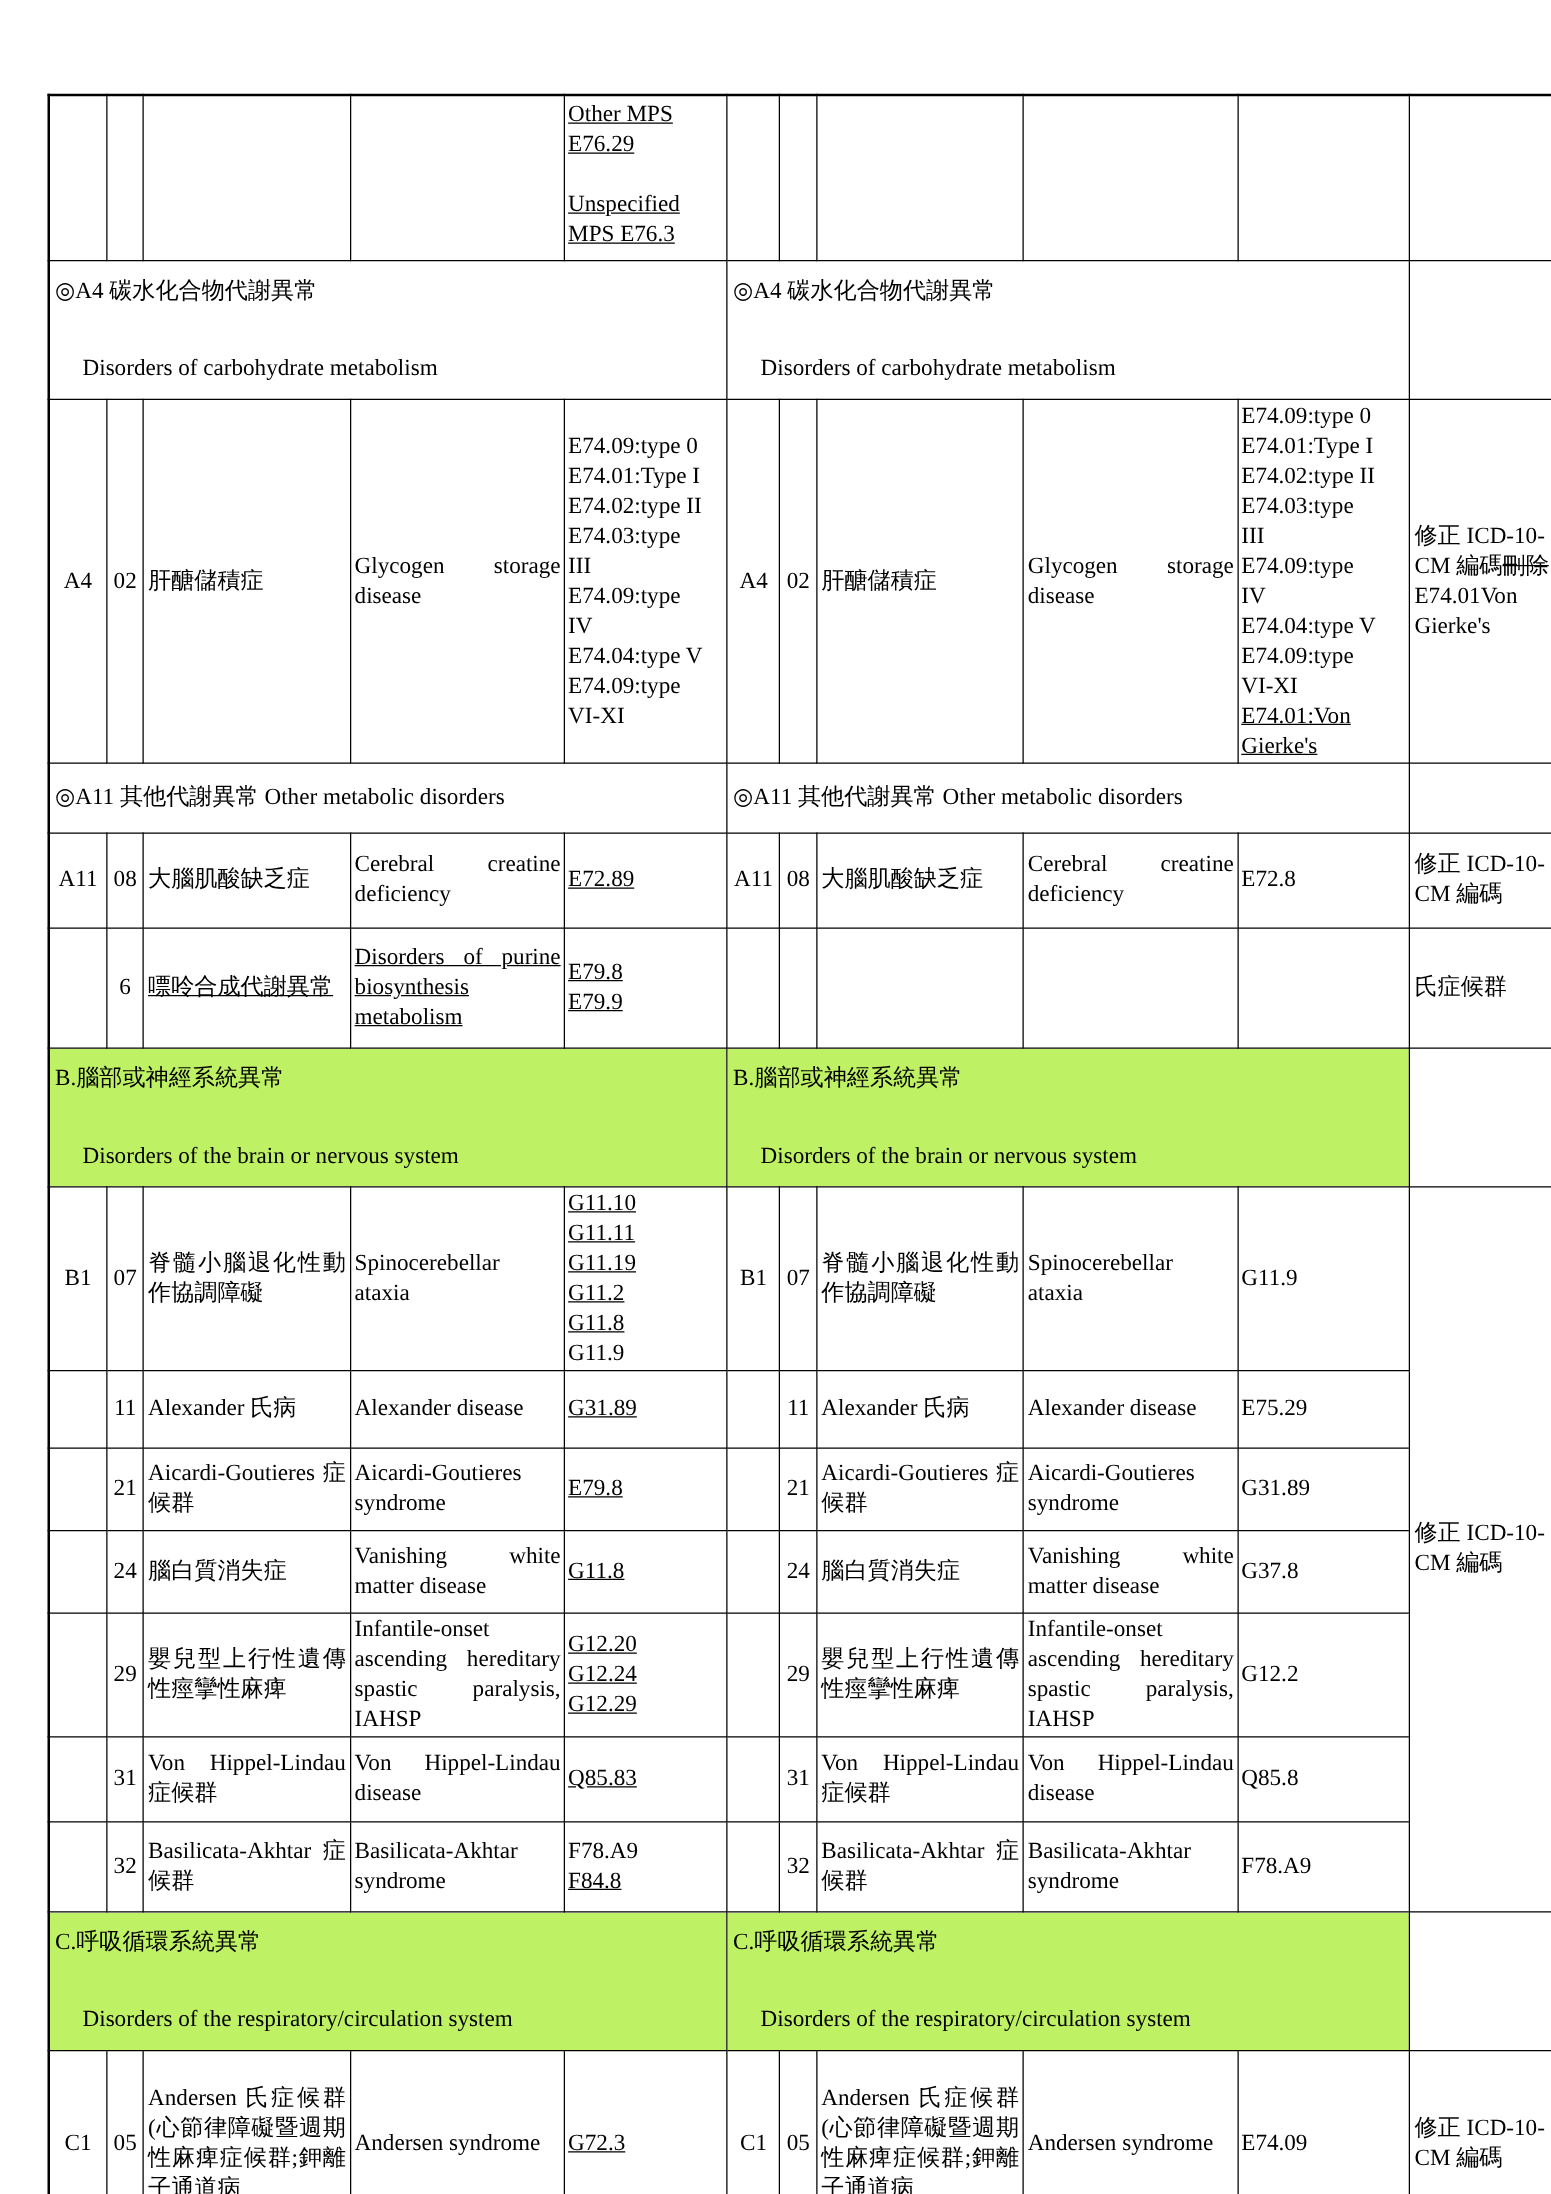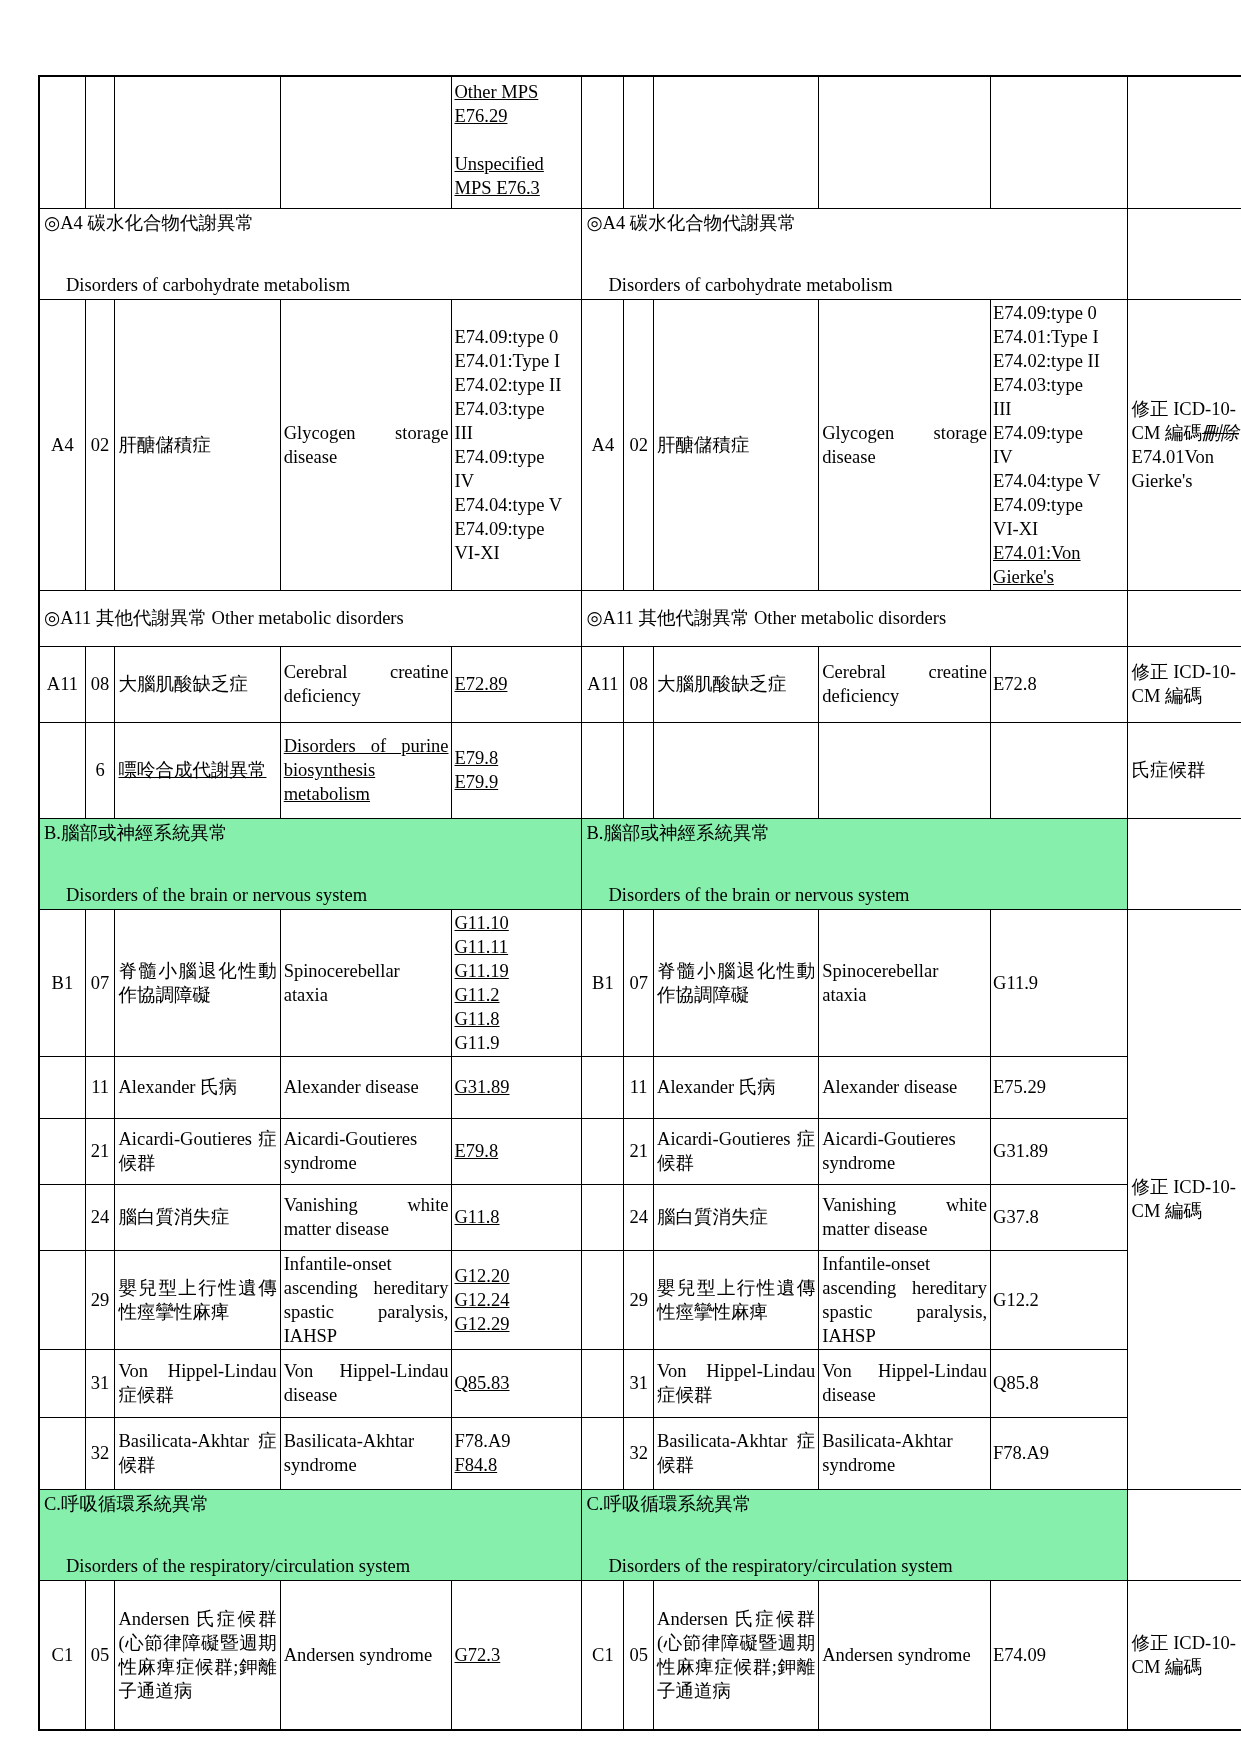--- a/index.html
+++ b/index.html
@@ -21,27 +21,27 @@
     border:1px solid #000;
     vertical-align:middle;
     overflow:hidden;
     word-wrap:break-word;
   }
   td.idc,td.noc{text-align:center;padding:1px 1px;margin-top:20px;}
   td.name{text-align:justify;padding:1px 3px;}
   td.code{text-align:left;padding:1px 2px;vertical-align:middle;}
   td.code.bot{vertical-align:bottom;padding-bottom:8px;}
   td.note{text-align:left;padding:1px 4px;vertical-align:middle;}
-  td.sec{padding:2px 4px;vertical-align:middle;}
+  td.sec{padding:12px 4px;vertical-align:middle;}
   td.sec .ind{padding-left:22px;margin-top:38px;}
-  tr.greyrow td.sec{background:#86efac;}
+  tr.greyrow td.sec{background:#bef264;}
   .cl{min-height:24px;}
   .u{text-decoration:underline;}
   .u-all{text-decoration:underline;}
-  s.del{text-decoration:line-through;font-style:italic;}
+  s.del{text-decoration:line-through;}
 </style>
 </head>
 <body>
 
 <div class="sheet">
 <table class="doc">
   <colgroup>
     <col style="width:42px">
         <col style="width:27px">
         <col style="width:150px">

